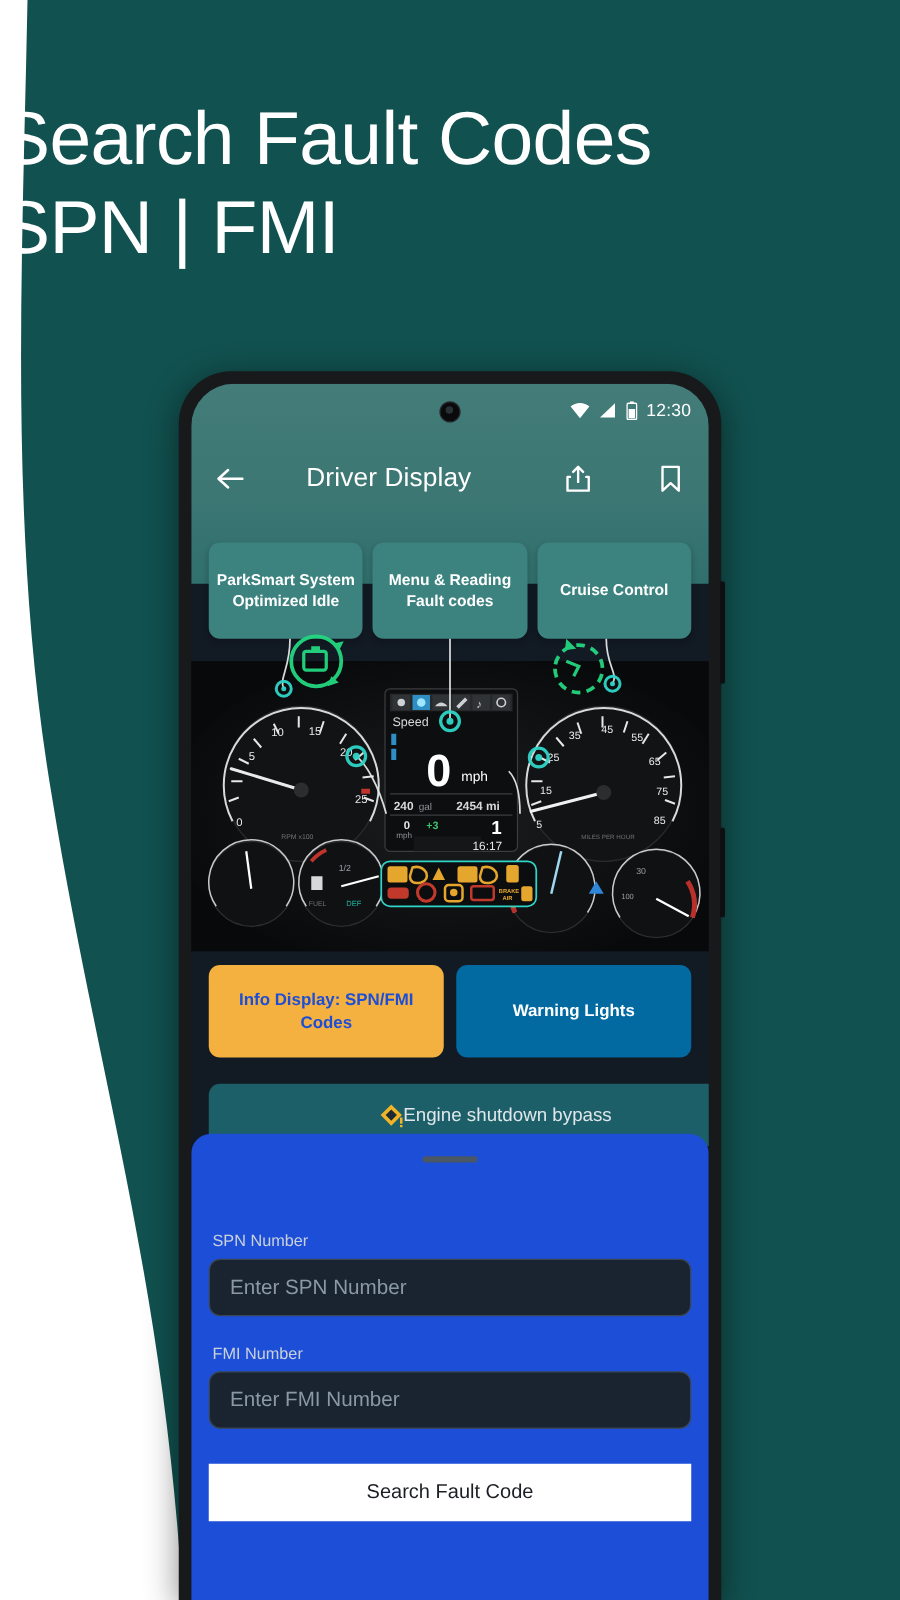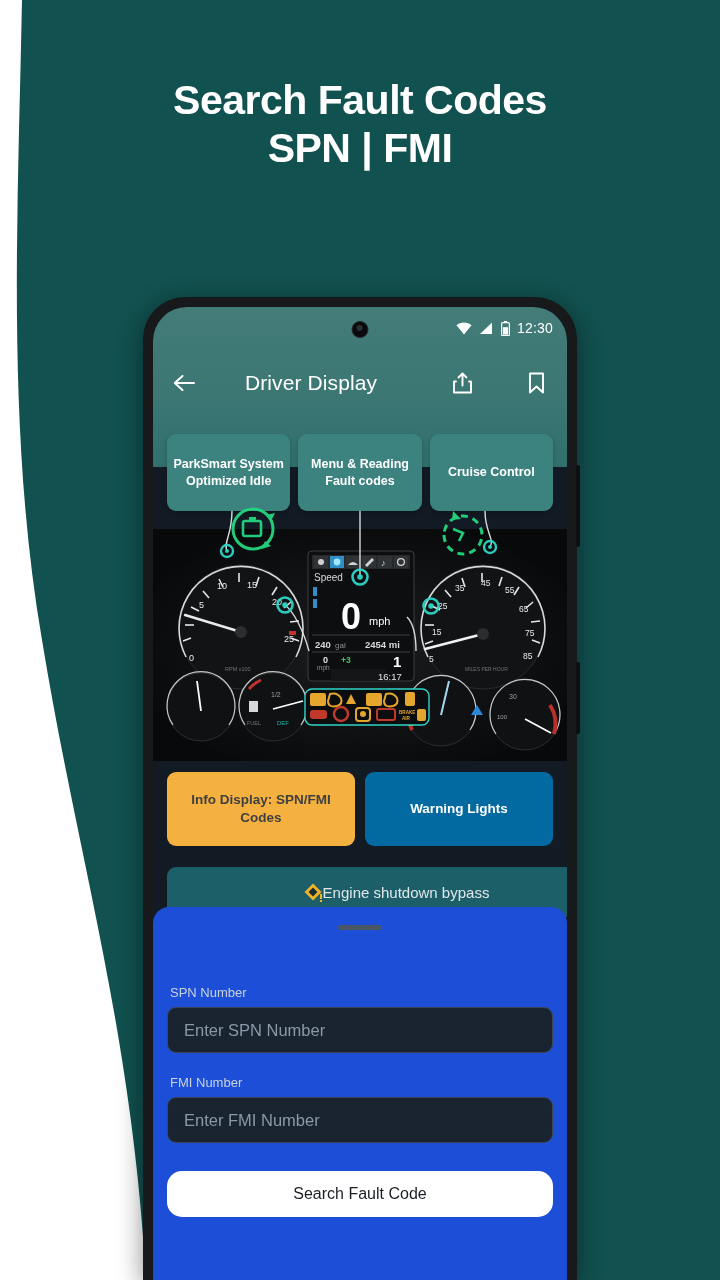--- a/index.html
+++ b/index.html
@@ -8,22 +8,22 @@
     font-family:"Liberation Sans", sans-serif;
     background:#11514f;
     overflow:hidden;
     position:relative;
   }
   #bg-curve { position:absolute; inset:0; width:720px; height:1280px; z-index:0; }
 
   
   .headline {
     position:absolute; top:76px; left:0; width:720px;
-    text-align:center; z-index:3;
-    color:#ffffff; font-size:41px; font-weight:bold;
+    text-align:left; z-index:3;
+    color:#ffffff; font-size:60px; font-weight:normal;
     line-height:1.18; letter-spacing:-0.5px;
   }
   .headline .l2 { display:block; }
 
   
   .phone {
     position:absolute; left:143px; top:297px;
     width:434px; height:983px; z-index:4;
   }
   .phone-frame {
@@ -100,21 +100,21 @@
   
   .actions {
     position:absolute; left:0; top:465px; width:414px;
     display:flex; gap:10px; padding:0 14px; z-index:6;
   }
   .act {
     flex:1; border-radius:9px; min-height:74px;
     display:flex; align-items:center; justify-content:center; text-align:center;
     font-size:13.5px; font-weight:bold; line-height:1.35; padding:8px;
   }
-  .act.orange { background:#f4b13f; color:#404040; }
+  .act.orange { background:#f4b13f; color:#1d4ed8; }
   .act.teal   { background:#0369a1; color:#ffffff; }
 
   
   .bypass {
     position:absolute; left:14px; top:560px; width:458px; height:50px;
     background:#1d5f68; border-radius:9px;
     display:flex; align-items:center; justify-content:center; gap:0;
     color:#dfe7ea; font-size:15px; z-index:6;
   }
 
@@ -135,21 +135,21 @@
   .field-group.second { margin-top:22px; }
   .field {
     width:100%; height:46px; border-radius:9px;
     background:#1a2430; border:1px solid #3b4654;
     color:#8b98a6; font-size:16.5px;
     padding:0 16px; font-family:"Liberation Sans", sans-serif;
   }
   .field::placeholder { color:#8b98a6; opacity:1; }
   .search-btn {
     width:100%; height:46px; margin-top:28px;
-    background:#ffffff; border:none; border-radius:15px;
+    background:#ffffff; border:none; border-radius:0;
     color:#1b1f24; font-size:16px; font-family:"Liberation Sans", sans-serif;
     cursor:pointer;
   }
 </style>
 </head>
 <body>
 
 <svg id="bg-curve" viewBox="0 0 720 1280">
   <rect x="0" y="0" width="720" height="1280" fill="#11514f"></rect>
   <path d="M0,0 L22,0 C18,210 6,430 42,640 C78,860 132,1030 146,1280 L0,1280 Z" fill="#ffffff"></path>

